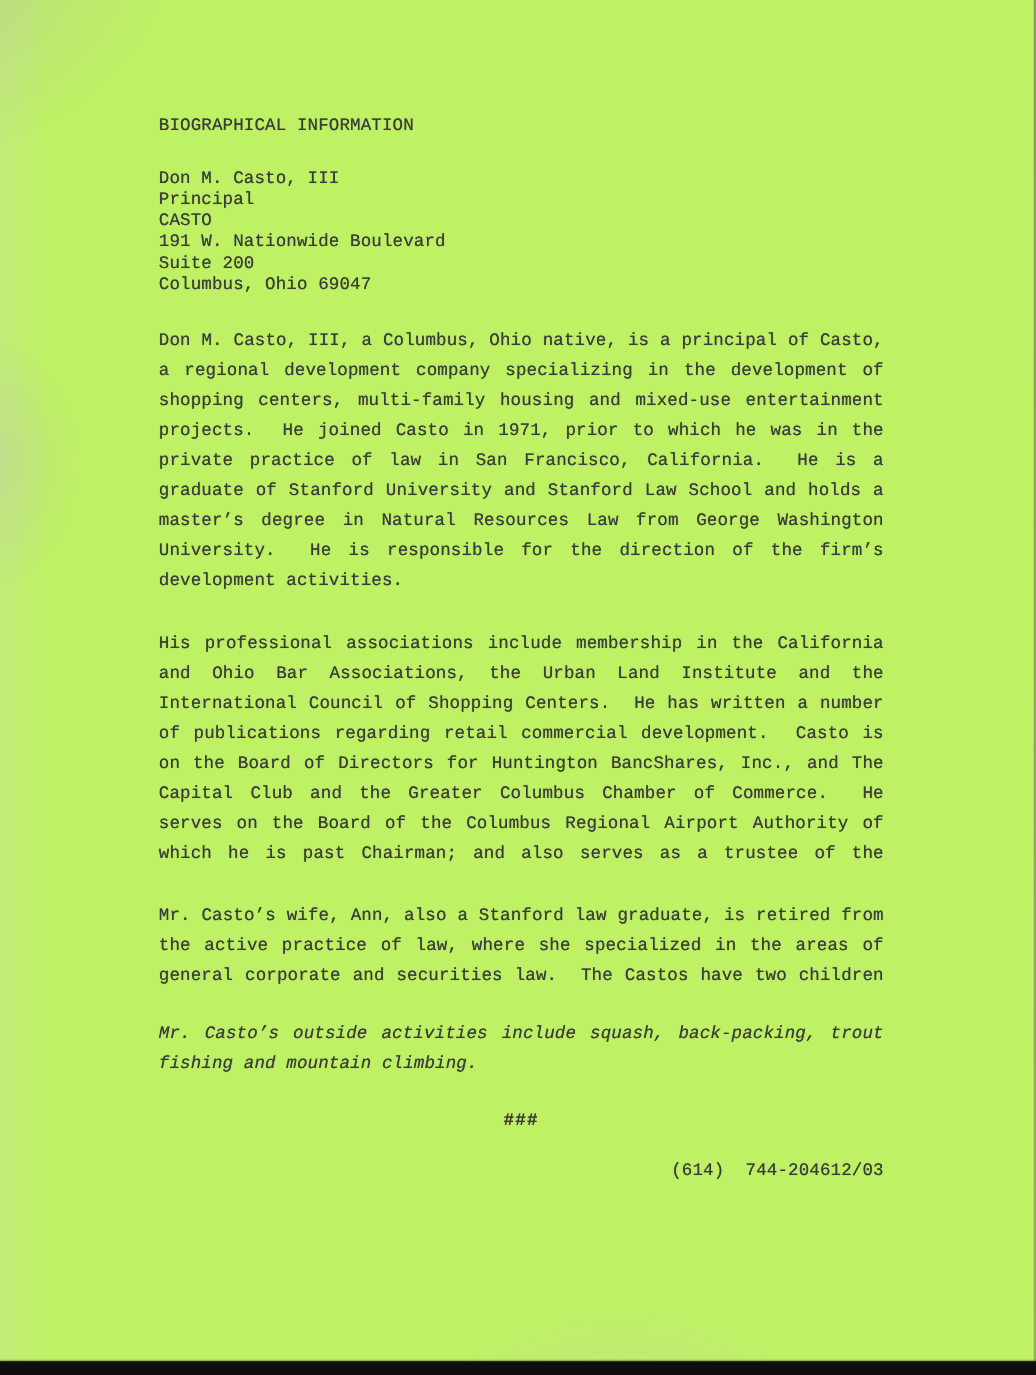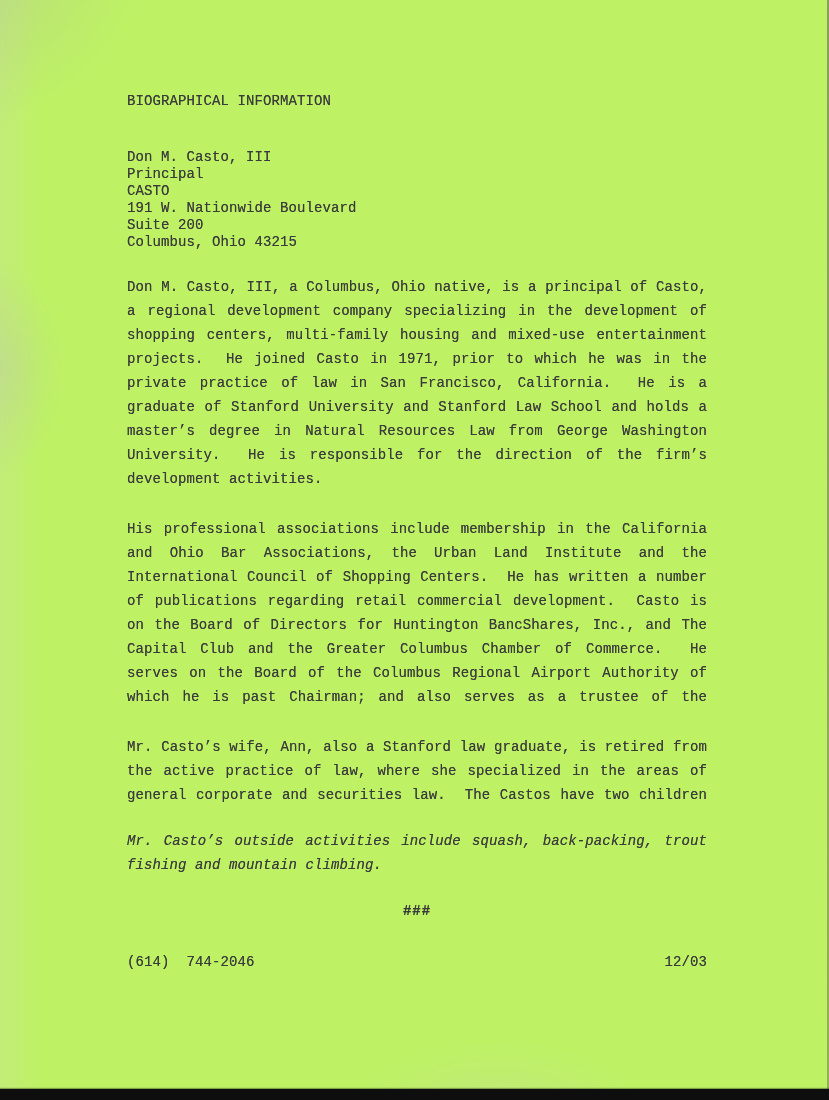--- a/index.html
+++ b/index.html
@@ -35,50 +35,50 @@
   .sheet-content {
     position: absolute;
     left: 127px;
     top: 93px;
     width: 580px;
     font-size: 14px;
     text-shadow: 0 0 0.6px rgba(59,59,59,0.75);
     letter-spacing: 0.1px;
   }
   .doc-heading { line-height: 17px; white-space: nowrap; }
-  .contact-block { margin-top: 39px; line-height: 17px; }
+  .contact-block { margin-top: 25px; line-height: 17px; }
   .contact-block .line { white-space: nowrap; }
   .para { line-height: 24px; }
   .p1 { margin-top: 24px; }
   .p2 { margin-top: 26px; }
   .p3 { margin-top: 26px; }
   .p4 { margin-top: 22px; font-style: italic; }
   .line { min-height: 1em; }
   .j { text-align: justify; text-align-last: justify; }
   .end-mark { margin-top: 22px; text-align: center; line-height: 24px; font-weight: bold; letter-spacing: 1px; }
-  .footer-row { margin-top: 27px; display: flex; justify-content: space-between; line-height: 24px; font-family: Liberation Mono, monospace; }
+  .footer-row { margin-top: 16px; display: flex; justify-content: flex-end; line-height: 24px; font-family: Liberation Mono, monospace; }
 </style>
 </head>
 <body>
 
 <div class="scan-page">
 
   <div class="scan-shade"></div>
 
   <div class="sheet-content">
 
     <div class="doc-heading">BIOGRAPHICAL INFORMATION</div>
 
     <div class="contact-block">
         <div class="line">Don M. Casto, III</div>
         <div class="line">Principal</div>
         <div class="line">CASTO</div>
         <div class="line">191 W. Nationwide Boulevard</div>
         <div class="line">Suite 200</div>
-        <div class="line">Columbus, Ohio 43215</div>
+        <div class="line">Columbus, Ohio 69047</div>
       </div>
 
     <div class="para p1">
         <div class="line j">Don M. Casto, III, a Columbus, Ohio native, is a principal of Casto,</div>
         <div class="line j">a regional development company specializing in the development of</div>
         <div class="line j">shopping centers, multi-family housing and mixed-use entertainment</div>
         <div class="line j">projects.&nbsp; He joined Casto in 1971, prior to which he was in the</div>
         <div class="line j">private practice of law in San Francisco, California.&nbsp; He is a</div>
         <div class="line j">graduate of Stanford University and Stanford Law School and holds a</div>
         <div class="line j">master’s degree in Natural Resources Law from George Washington</div>

